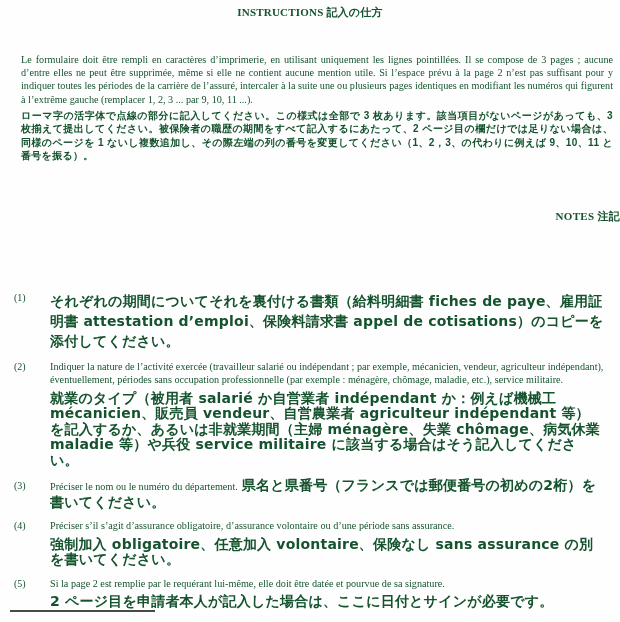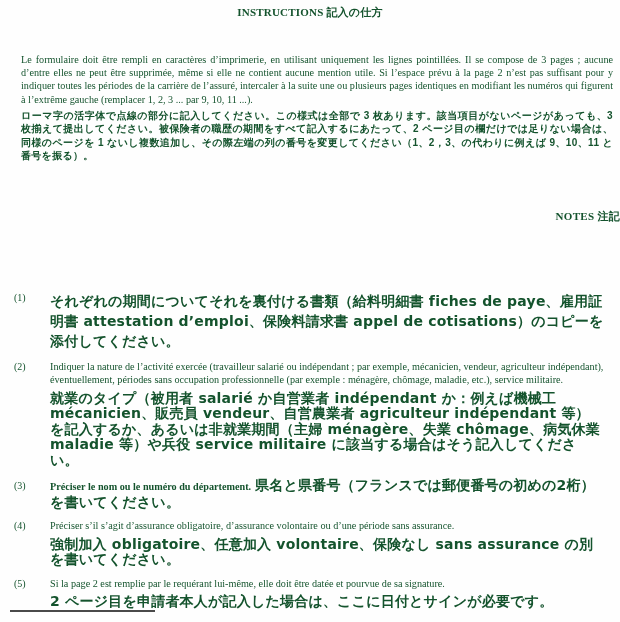--- a/index.html
+++ b/index.html
@@ -72,21 +72,21 @@
   .note .ja-text {
     margin-top: 4px;
     font-size: 14px;
     line-height: 15.5px;
     font-family: "DejaVu Sans", sans-serif;
     font-weight: 600;
     letter-spacing: 0.2px;
   }
   .note:first-child .ja-text { line-height: 20px; margin-top: 5px; }
   .note.inline .fr-text,
-  .note.inline .ja-text { display: inline; margin: 0; font-weight: bold; }
+  .note.inline .ja-text { display: inline; margin: 0; }
   .note.inline { line-height: 15px; }
   .footnote-rule {
     position: absolute;
     top: 610px; left: 10px;
     width: 145px; height: 0;
     border-top: 2px solid #4a4a4a;
   }
 </style>
 </head>
 <body>

